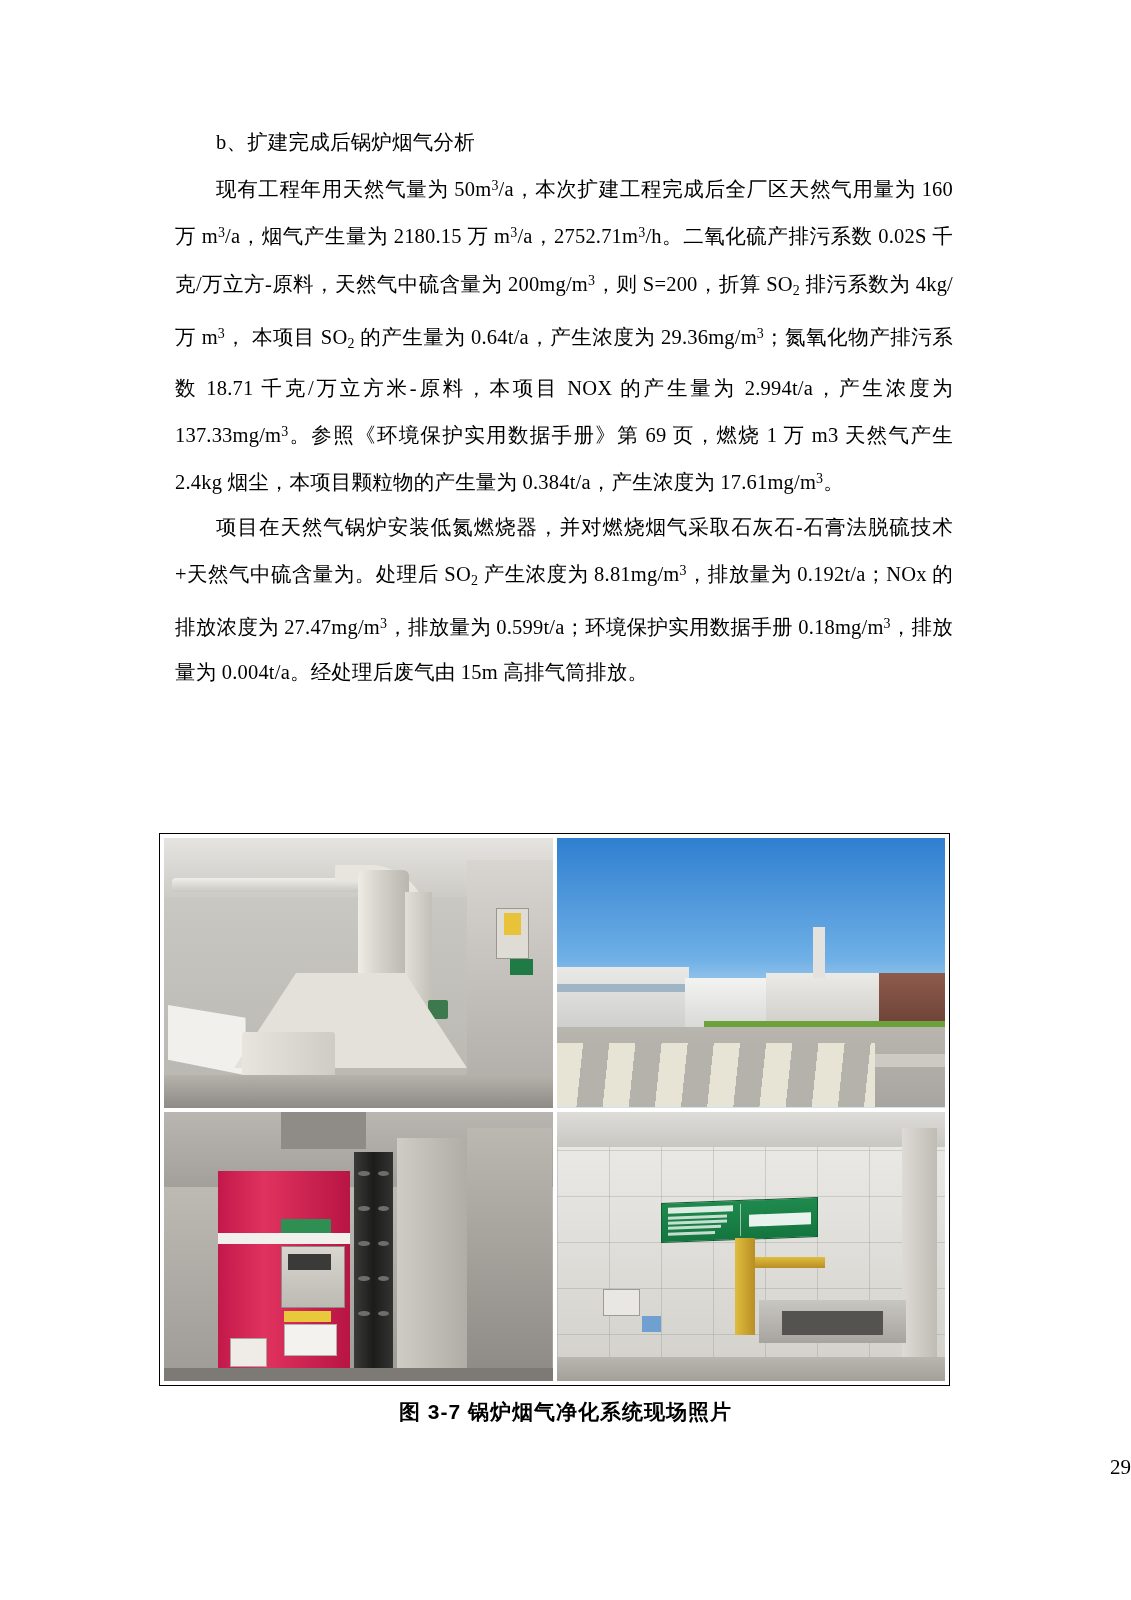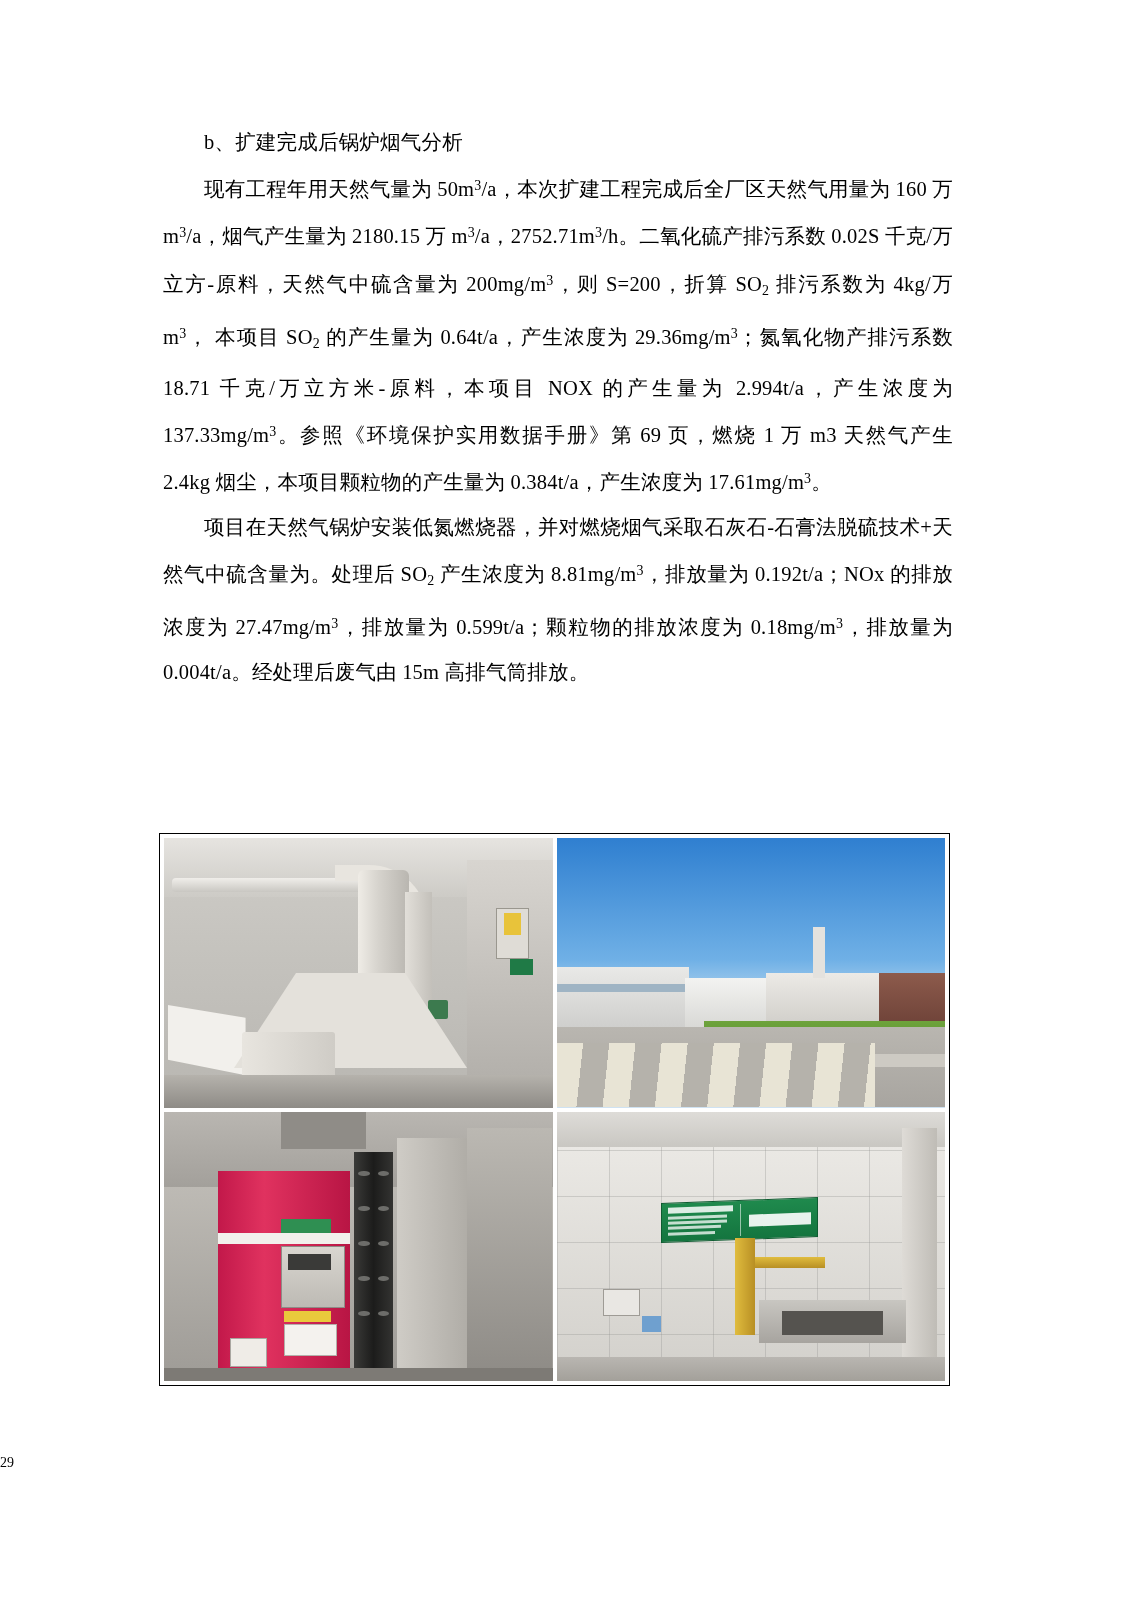--- a/index.html
+++ b/index.html
@@ -27,20 +27,21 @@
   p.para {
     margin: 0 0 0 0;
     font-size: 20.5px;
     line-height: 44px;
     text-align: justify;
     text-justify: inter-ideograph;
     letter-spacing: 0.2px;
   }
   p.indent {
     text-indent: 41px;
+    margin-left: 12px;
   }
   sub {
     font-size: 0.68em;
     vertical-align: -0.25em;
   }
   sup {
     font-size: 0.68em;
     vertical-align: 0.45em;
   }
   .figure-box {
@@ -72,22 +73,22 @@
     font-size: 21px;
     font-weight: bold;
     font-family: "Liberation Sans", sans-serif;
     letter-spacing: 1px;
   }
   .page-number {
     position: absolute;
     left: 0;
     top: 1455px;
     width: 100%;
-    text-align: left;
-    font-size: 14px;
+    text-align: right;
+    font-size: 21px;
     font-family: "Liberation Serif", serif;
   }
 
   
   .p1 { background: linear-gradient(180deg,#cfcdc8 0%, #c4c2bd 45%, #b8b6b1 100%); }
   .p1 .ceiling {
     position:absolute; left:0; top:0; width:100%; height:22%;
     background: linear-gradient(180deg,#e6e4e0,#cdcbc6);
   }
   .p1 .pipe-horiz {
@@ -332,21 +333,21 @@
 
 <div class="page">
 
   <div class="content">
 
 
     <p class="para indent"><span>b、扩建完成后锅炉烟气分析</span></p>
 
     <p class="para indent"><span>现有工程年用天然气量为 50m</span><sup>3</sup><span>/a，本次扩建工程完成后全厂区天然气用量为 160 万 m</span><sup>3</sup><span>/a，烟气产生量为 2180.15 万 m</span><sup>3</sup><span>/a，2752.71m</span><sup>3</sup><span>/h。二氧化硫产排污系数 0.02S 千克/万立方-原料，天然气中硫含量为 200mg/m</span><sup>3</sup><span>，则 S=200，折算 SO</span><sub>2</sub><span> 排污系数为 4kg/万 m</span><sup>3</sup><span>， 本项目 SO</span><sub>2</sub><span> 的产生量为 0.64t/a，产生浓度为 29.36mg/m</span><sup>3</sup><span>；氮氧化物产排污系数 18.71 千克/万立方米-原料，本项目 NOX 的产生量为 2.994t/a，产生浓度为 137.33mg/m</span><sup>3</sup><span>。参照《环境保护实用数据手册》第 69 页，燃烧 1 万 m3 天然气产生 2.4kg 烟尘，本项目颗粒物的产生量为 0.384t/a，产生浓度为 17.61mg/m</span><sup>3</sup><span>。</span></p>
 
-    <p class="para indent"><span>项目在天然气锅炉安装低氮燃烧器，并对燃烧烟气采取石灰石-石膏法脱硫技术+天然气中硫含量为。处理后 SO</span><sub>2</sub><span> 产生浓度为 8.81mg/m</span><sup>3</sup><span>，排放量为 0.192t/a；NOx 的排放浓度为 27.47mg/m</span><sup>3</sup><span>，排放量为 0.599t/a；颗粒物的排放浓度为 0.18mg/m</span><sup>3</sup><span>，排放量为 0.004t/a。经处理后废气由 15m 高排气筒排放。</span></p>
+    <p class="para indent"><span>项目在天然气锅炉安装低氮燃烧器，并对燃烧烟气采取石灰石-石膏法脱硫技术+天然气中硫含量为。处理后 SO</span><sub>2</sub><span> 产生浓度为 8.81mg/m</span><sup>3</sup><span>，排放量为 0.192t/a；NOx 的排放浓度为 27.47mg/m</span><sup>3</sup><span>，排放量为 0.599t/a；环境保护实用数据手册 0.18mg/m</span><sup>3</sup><span>，排放量为 0.004t/a。经处理后废气由 15m 高排气筒排放。</span></p>
 
   </div>
 
   <div class="figure-box">
 
     <div class="photo p1">
       <div class="ceiling"></div>
       <div class="pipe-horiz"></div>
       <div class="elbow"></div>
       <div class="bigpipe"></div>
@@ -419,15 +420,16 @@
       <div class="duct4"></div>
       <div class="hood"></div>
       <div class="hoodinner"></div>
       <div class="wallbox"></div>
       <div class="bluebox"></div>
       <div class="floor4"></div>
     </div>
 
   </div>
 
+  <div class="caption">图 3-7 锅炉烟气净化系统现场照片</div>
   <div class="page-number">29</div>
 
 </div>
 
 </body></html>

